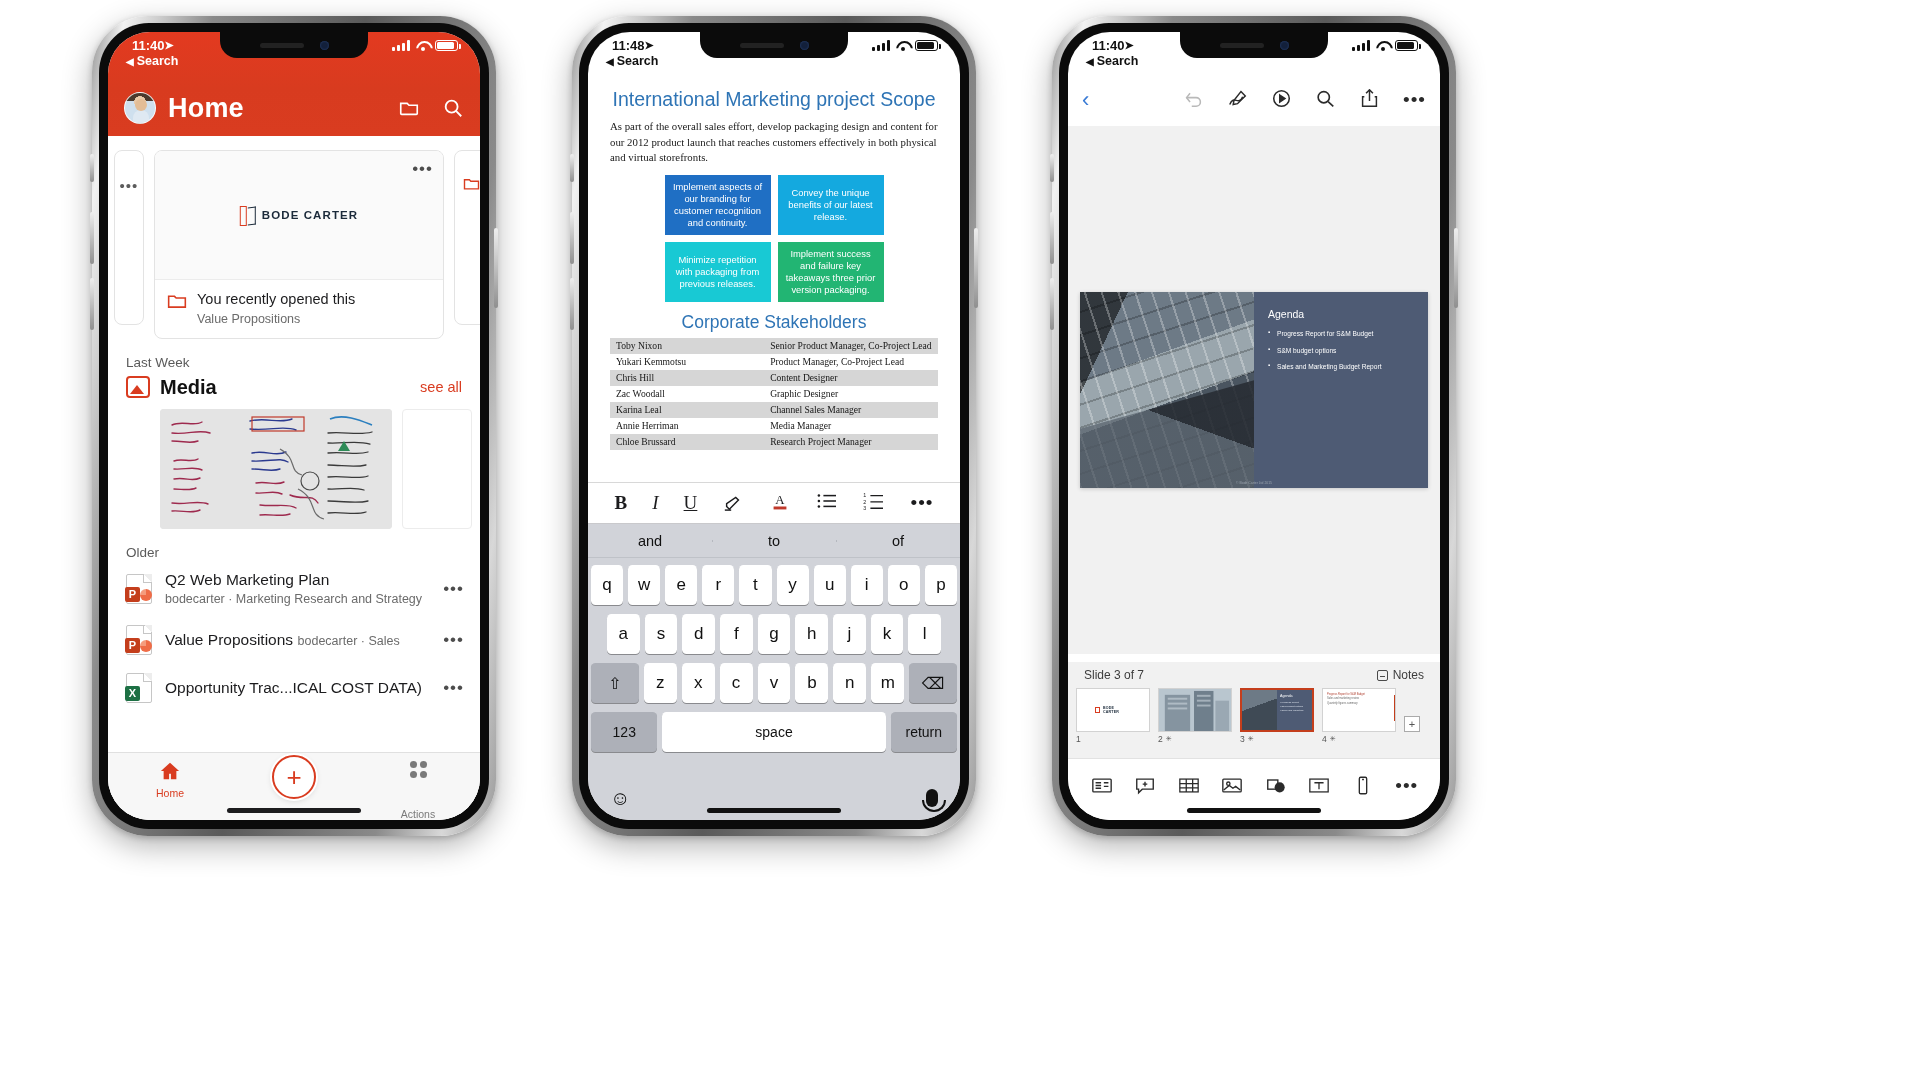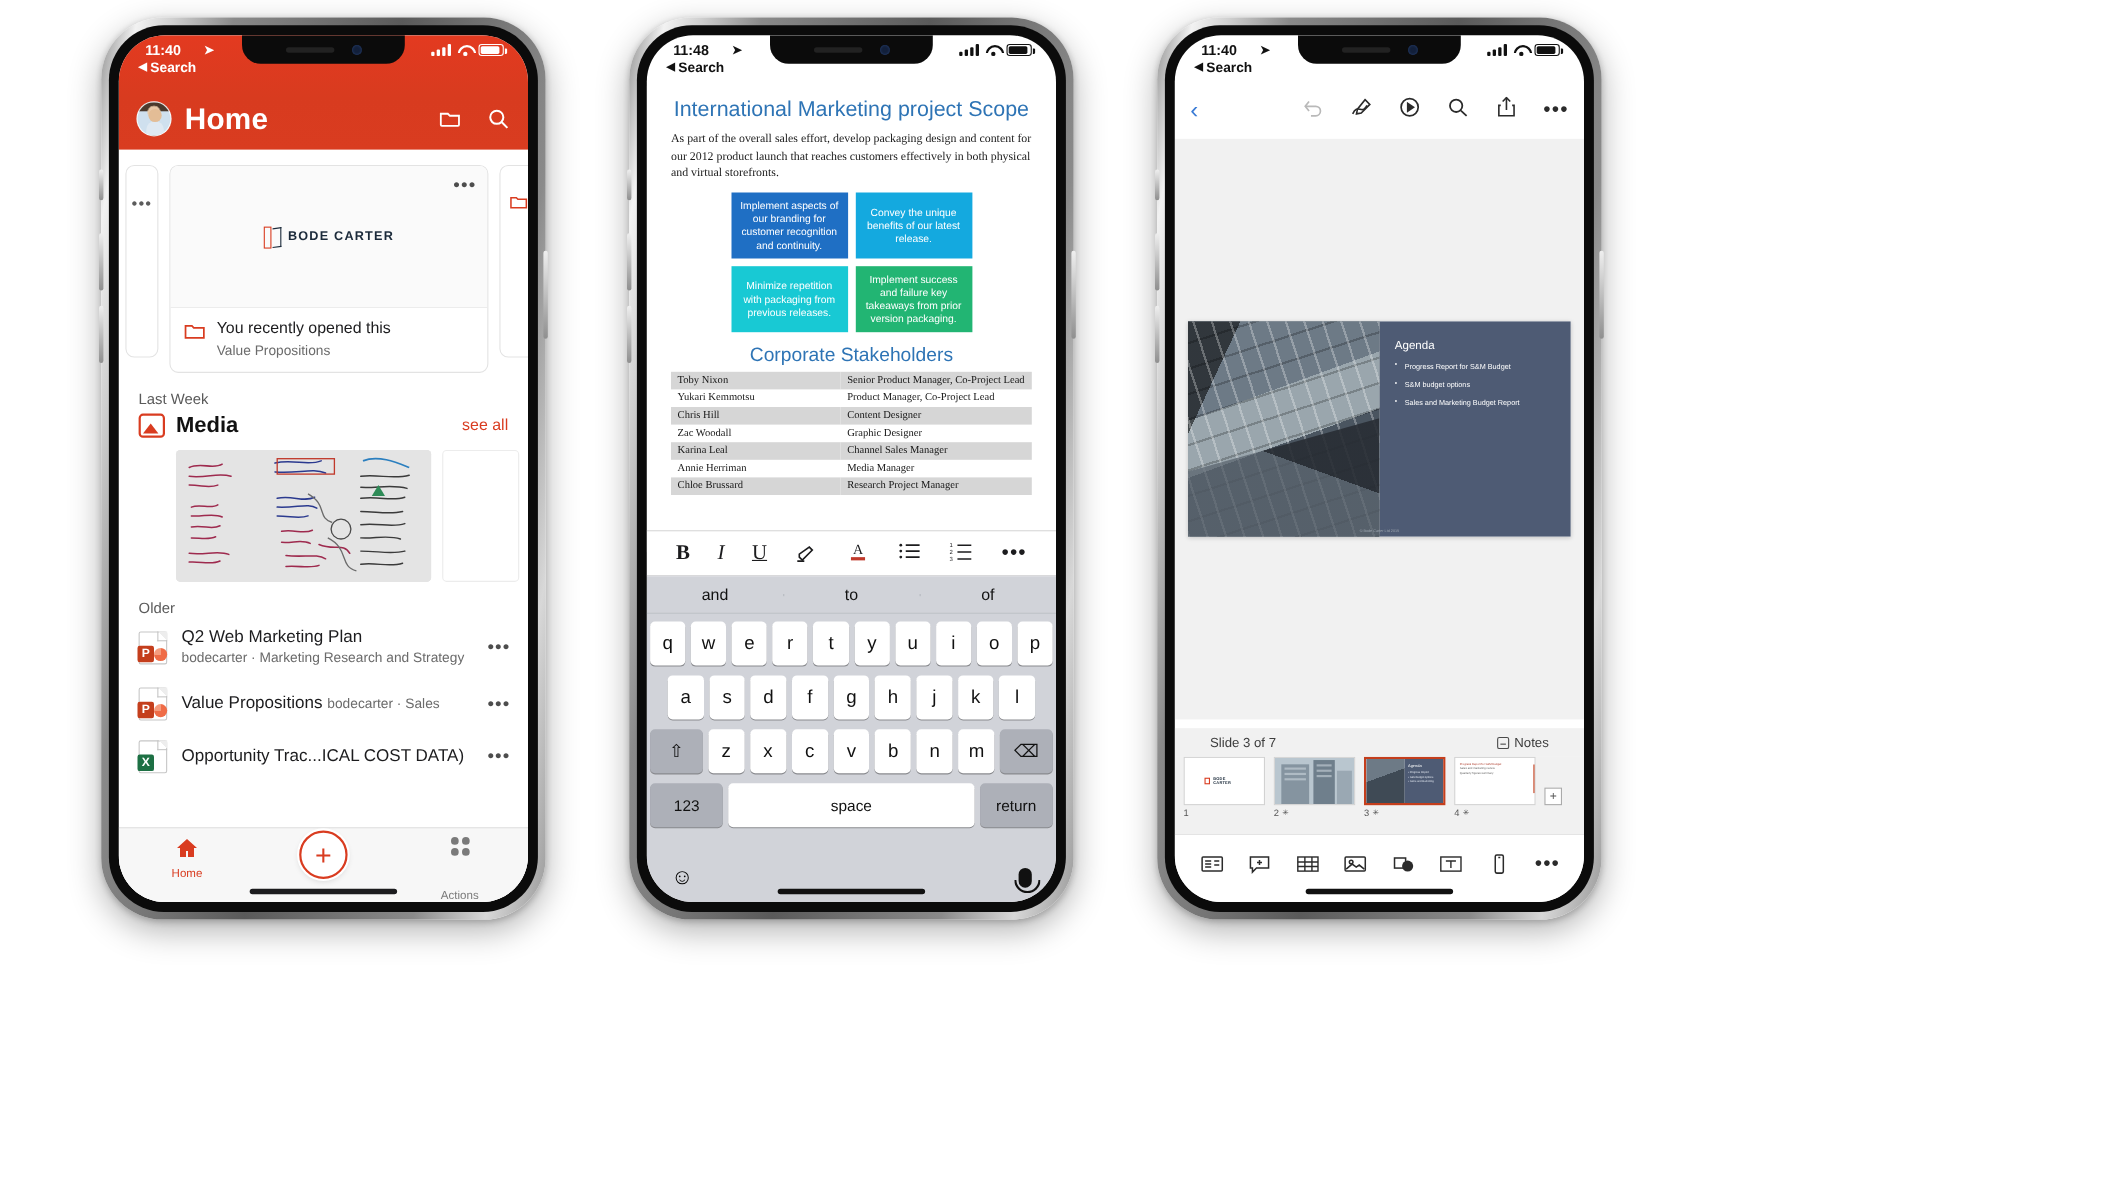--- a/index.html
+++ b/index.html
@@ -59,21 +59,21 @@
   }
   .homebar.light { background:#1c1c1e; }
 
   
   .statusbar {
     position:absolute; top:0; left:0; right:0; height:30px;
     display:flex; align-items:flex-start; justify-content:space-between;
     padding: 6px 22px 0 24px; z-index:30;
     font-size:13px; font-weight:bold;
   }
-  .sb-left { display:flex; align-items:center; gap:21px; }
+  .sb-left { display:flex; align-items:center; gap:0; }
   .sb-right { display:flex; align-items:center; gap:5px; padding-top:2px; }
   .loc-arrow { font-size:11px; transform: rotate(0deg); }
   .bars { display:flex; align-items:flex-end; gap:2px; height:11px; }
   .bars i { display:block; width:3px; border-radius:1px; background:currentColor; }
   .bars i:nth-child(1){height:4px}
   .bars i:nth-child(2){height:6px}
   .bars i:nth-child(3){height:8px}
   .bars i:nth-child(4){height:11px}
   .wifi { width:15px; height:11px; position:relative; }
   .wifi::before{
@@ -366,21 +366,21 @@
   }
   .slide .panel h3 { font-size:10.5px; font-weight:normal; margin-bottom:10px; }
   .slide .panel ul { list-style:none; }
   .slide .panel li { font-size:6.6px; margin-bottom:8px; padding-left:9px; position:relative; line-height:1.3;}
   .slide .panel li::before{ content:"▪"; position:absolute; left:0; top:-1px; font-size:6px; }
   .slide .credit { position:absolute; left:50%; transform:translateX(-50%); bottom:3px; font-size:3.4px; color:#9aa3ad; }
 
   .p3-slideinfo {
     position:absolute; left:0; right:0; bottom:132px; height:26px;
     display:flex; align-items:center; justify-content:space-between;
-    padding:0 32px; font-size:12px; color:#3c3c3c; background:#f1f1f1;
+    padding:0 16px; font-size:12px; color:#3c3c3c; background:#f1f1f1;
   }
   .notes-btn { display:flex; align-items:center; gap:5px; color:#3c3c3c; }
   .notes-sq { width:11px; height:11px; border:1.3px solid #4a4a4a; border-radius:2px; position:relative;}
   .notes-sq::after{content:""; position:absolute; left:2px; top:5px; right:2px; height:1px; background:#4a4a4a;}
 
   .p3-thumbs {
     position:absolute; left:0; right:0; bottom:62px; height:70px;
     background:#f1f1f1; display:flex; align-items:flex-start; gap:8px; padding:0 8px;
     overflow:hidden;
   }
@@ -657,21 +657,21 @@
           <h1>International Marketing project Scope</h1>
           <p>As part of the overall sales effort, develop packaging design and content for our 2012 product launch that reaches customers effectively in both physical and virtual storefronts.</p>
 
           <div class="boxes">
             <div class="boxrow">
               <div class="sbox" style="background:#1f6fc4">Implement aspects of our branding for customer recognition and continuity.</div>
               <div class="sbox" style="background:#14a9df">Convey the unique benefits of our latest release.</div>
             </div>
             <div class="boxrow">
               <div class="sbox" style="background:#18c9d4">Minimize repetition with packaging from previous releases.</div>
-              <div class="sbox" style="background:#22b573">Implement success and failure key takeaways from prior version packaging.</div>
+              <div class="sbox" style="background:#22b573">Implement success and failure key takeaways three prior version packaging.</div>
             </div>
           </div>
 
           <h2>Corporate Stakeholders</h2>
           <table class="stake">
             <tbody>
                 <tr class="shade">
               <td class="name">Toby Nixon</td>
               <td>Senior Product Manager, Co-Project Lead</td>
             </tr>

